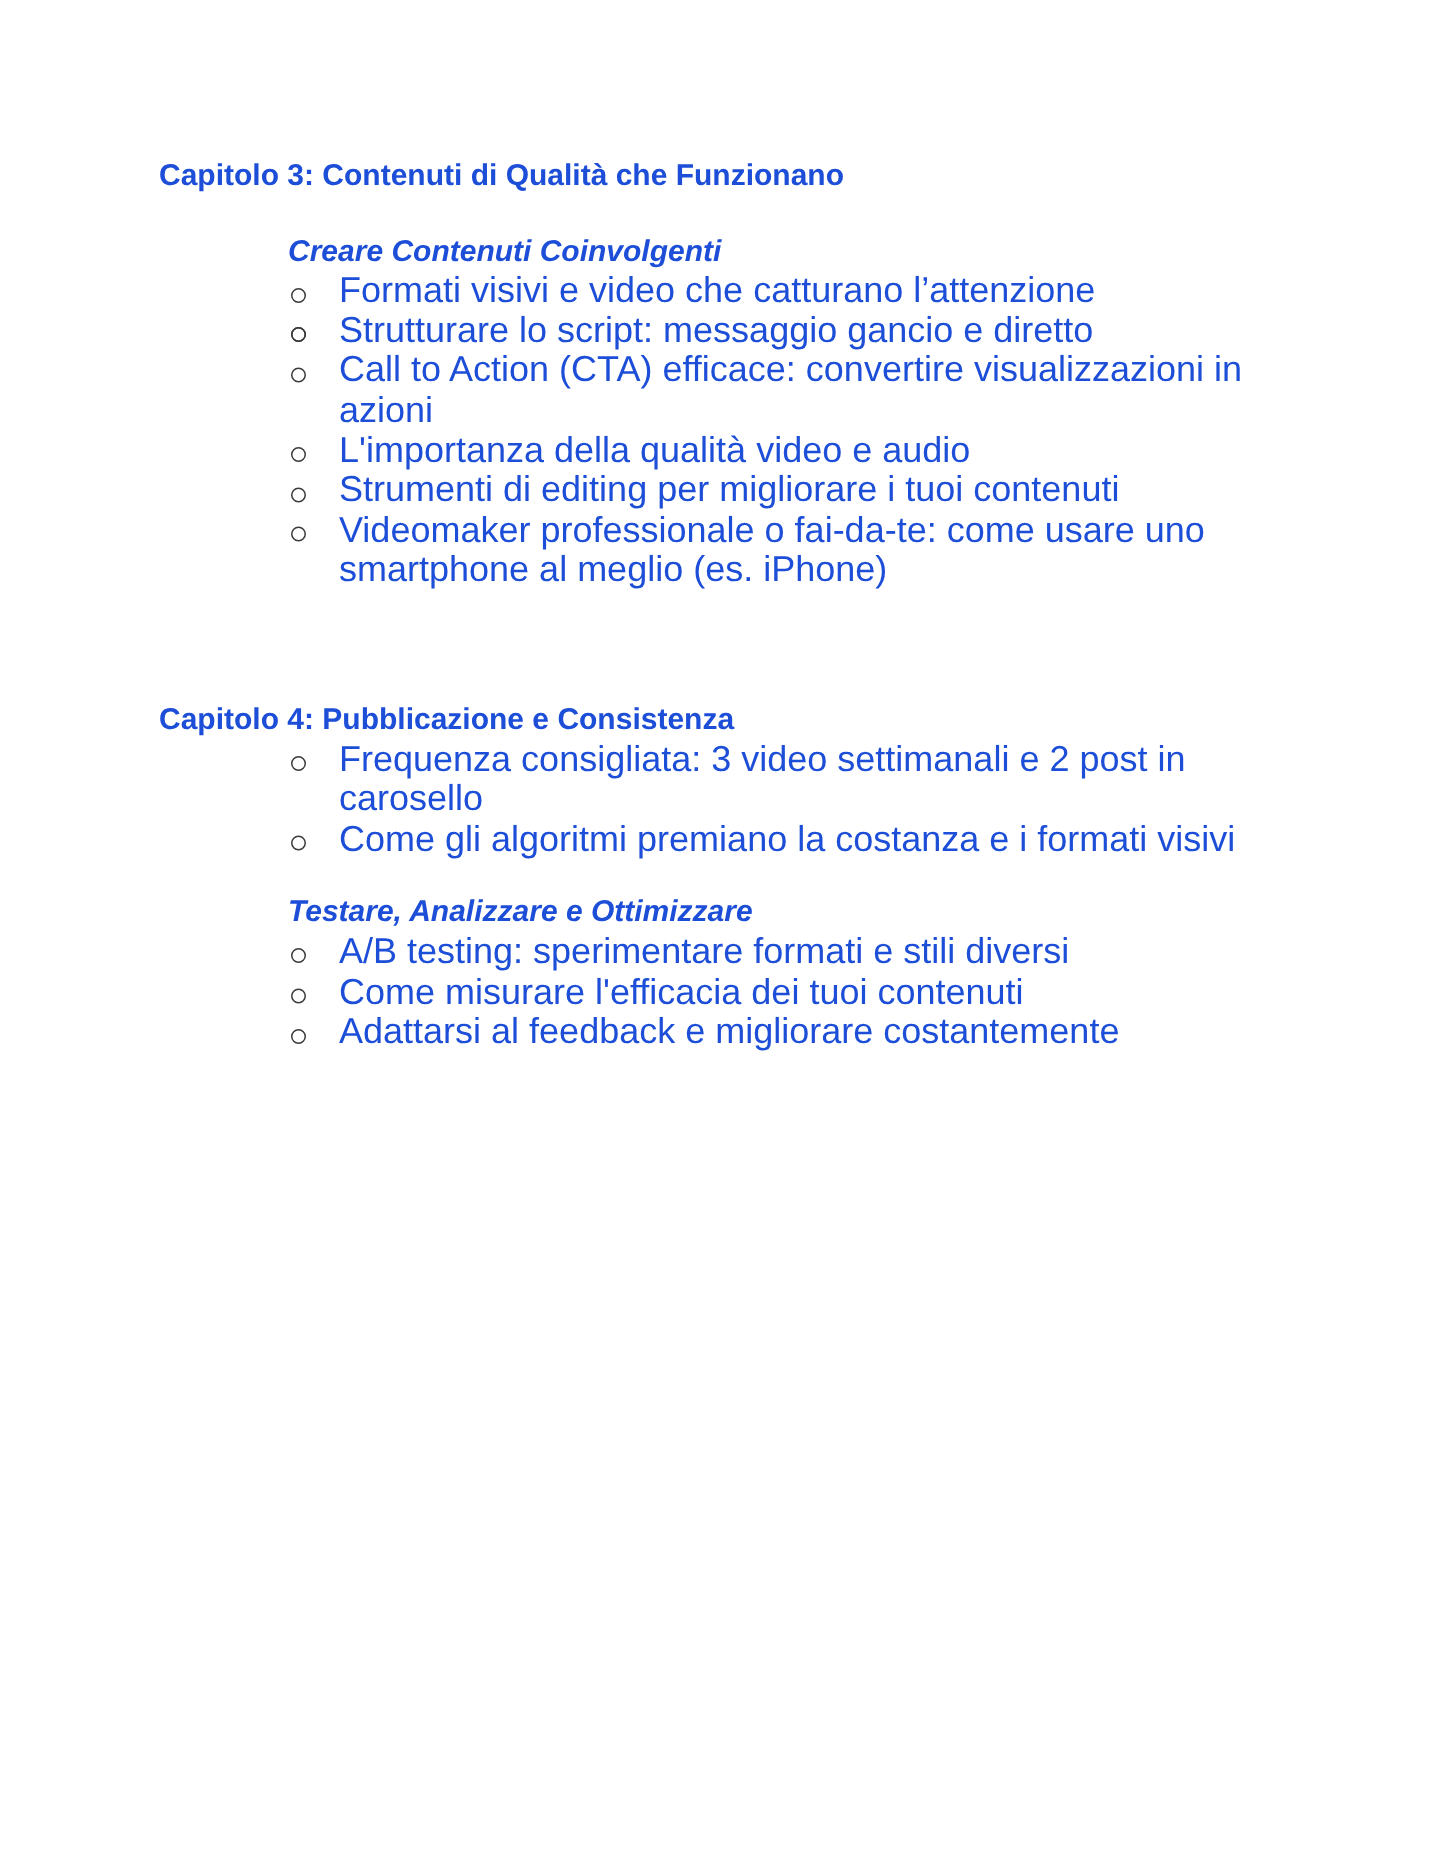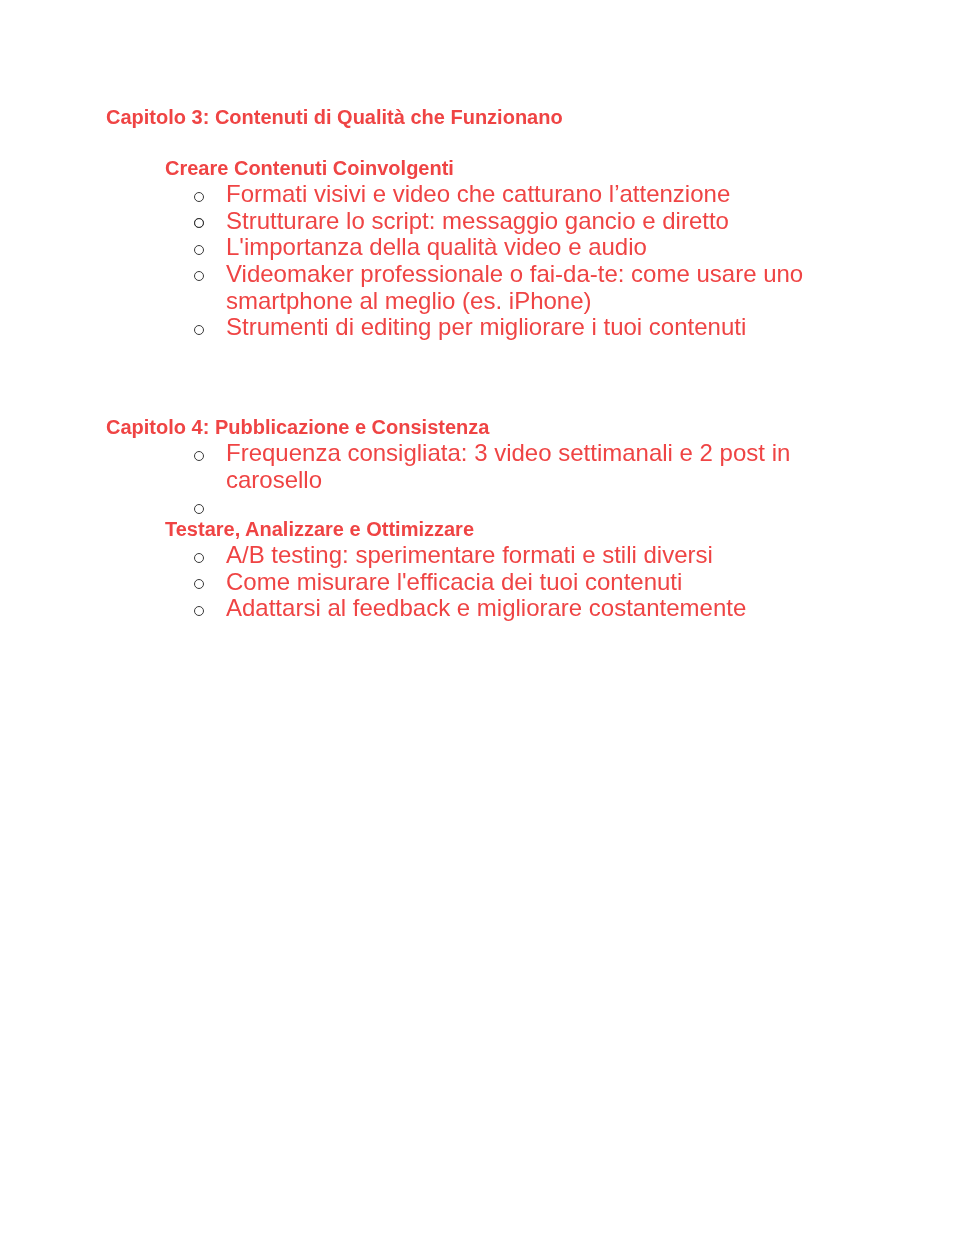--- a/index.html
+++ b/index.html
@@ -7,38 +7,39 @@
     padding: 0;
     background: #ffffff;
   }
   .page {
     position: relative;
     width: 967px;
     height: 1244px;
     background: #ffffff;
     overflow: hidden;
     font-family: "Liberation Sans", "DejaVu Sans", sans-serif;
-    color: #ef4444;
+    color: #1d4ed8;
   }
   .content {
     position: absolute;
     left: 106px;
     top: 0;
     width: 757px;
   }
   .chapter-title,
   .subsection-title {
     font-size: 20px;
     line-height: 26.6px;
     font-weight: 700;
     margin: 0;
     letter-spacing: 0;
   }
   .subsection-title {
-    margin-left: 59px;
+    margin-left: 86px;
+    font-style: italic;
   }
   ul.bullets {
     list-style: none;
     margin: 0;
     padding: 0 0 0 120px;
     font-size: 24px;
     line-height: 26.6px;
     font-weight: 400;
   }
   ul.bullets li {
@@ -78,48 +79,53 @@
         <span class="ring"></span>
         <span>Formati visivi e video che catturano l’attenzione</span>
       </li>
       <li>
         <span class="ring"></span>
       </li>
       <li>
         <span class="ring"></span>
         <span>Strutturare lo script: messaggio gancio e diretto</span>
       </li>
+      <li>
+        <span class="ring"></span>
+        <span>Call to Action (CTA) efficace: convertire visualizzazioni in azioni</span>
+      </li>
     </ul>
 
 
     <ul class="bullets mt-25">
       <li>
         <span class="ring"></span>
         <span>L'importanza della qualità video e audio</span>
       </li>
       <li>
         <span class="ring"></span>
-        <span>Videomaker professionale o fai-da-te: come usare uno smartphone al meglio (es. iPhone)</span>
+        <span>Strumenti di editing per migliorare i tuoi contenuti</span>
       </li>
       <li>
         <span class="ring"></span>
-        <span>Strumenti di editing per migliorare i tuoi contenuti</span>
+        <span>Videomaker professionale o fai-da-te: come usare uno smartphone al meglio (es. iPhone)</span>
       </li>
     </ul>
 
     <h1 class="chapter-title mt-70">Capitolo 4: Pubblicazione e Consistenza</h1>
 
 
     <ul class="bullets mt-24">
       <li>
         <span class="ring"></span>
         <span>Frequenza consigliata: 3 video settimanali e 2 post in carosello</span>
       </li>
       <li>
         <span class="ring"></span>
+        <span>Come gli algoritmi premiano la costanza e i formati visivi</span>
       </li>
     </ul>
 
     <h2 class="subsection-title mt-22">Testare, Analizzare e Ottimizzare</h2>
 
     <ul class="bullets mt-24">
       <li>
         <span class="ring"></span>
         <span>A/B testing: sperimentare formati e stili diversi</span>
       </li>

